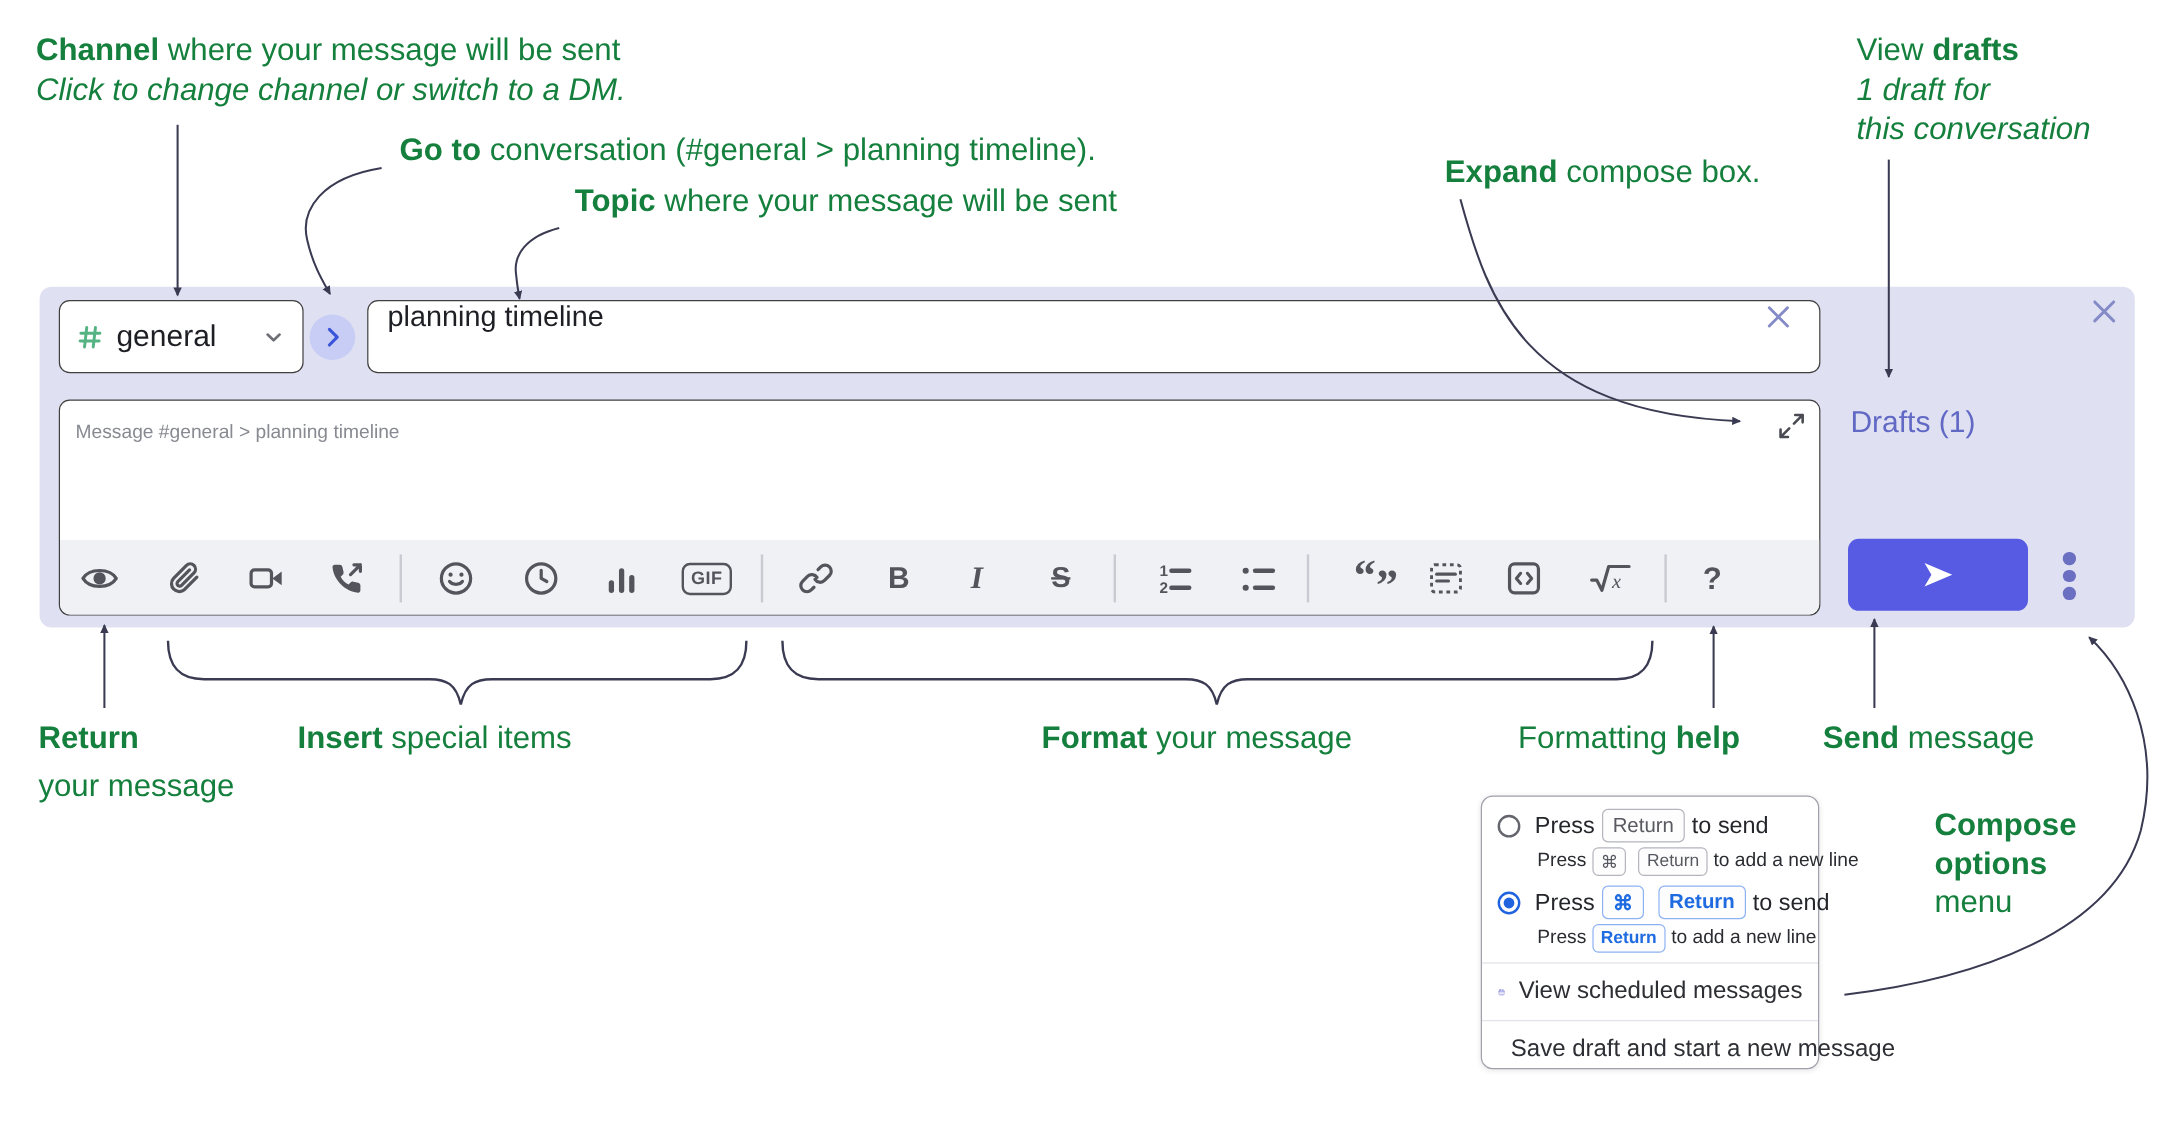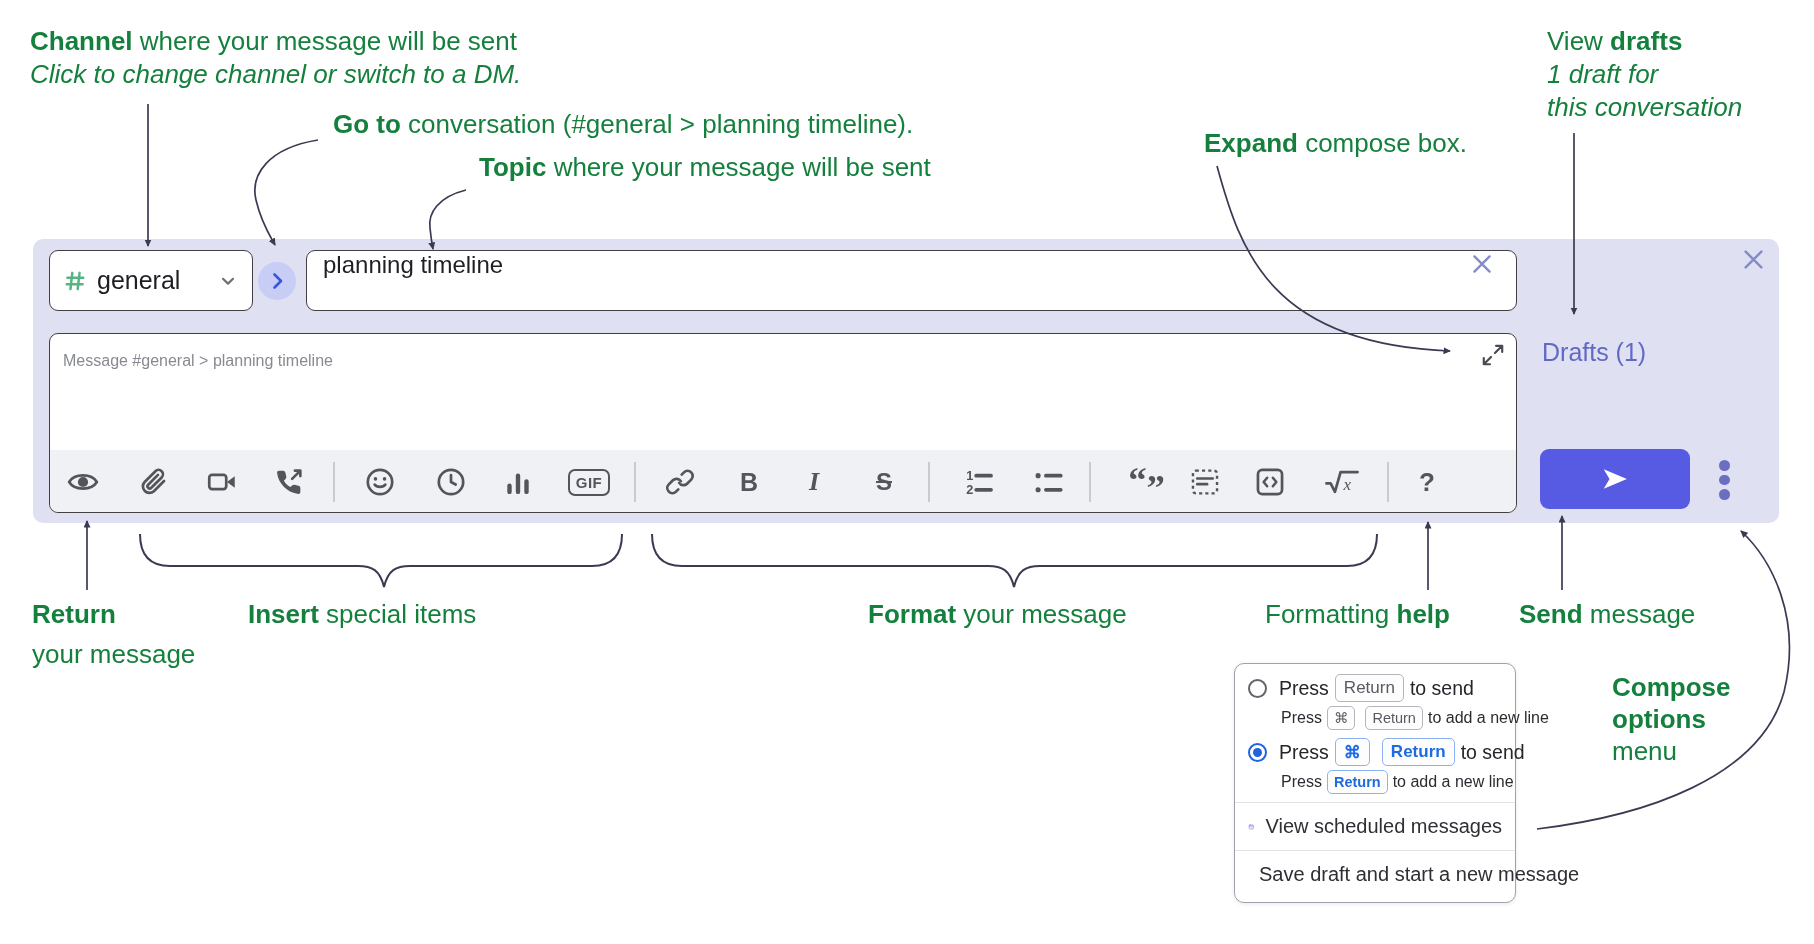--- a/index.html
+++ b/index.html
@@ -25,21 +25,21 @@
   .tdiv{position:absolute;top:462px;width:2px;height:40px;background:#c9cbd3;}
   .tletter{font-weight:700;font-size:24px;color:#54555c;}
   .gif-box{border:2.4px solid #54555c;border-radius:7px;font-size:15px;font-weight:700;color:#54555c;padding:3px 6px;letter-spacing:.5px;}
   .drafts{position:absolute;left:1542px;top:338px;font-size:25px;font-weight:500;color:#6169c5;cursor:pointer;}
   .send-btn{position:absolute;left:1540px;top:449px;width:150px;height:60px;background:#575ae2;border-radius:9px;display:flex;align-items:center;justify-content:center;}
   .dots{position:absolute;left:1719px;top:460px;display:flex;flex-direction:column;gap:4px;}
   .dots span{width:10.5px;height:10.5px;border-radius:50%;background:#6b6fc2;}
 
   
   .popup{position:absolute;left:1234px;top:663px;width:282px;background:#fff;border:1.6px solid #a0a1ab;
-         border-radius:10px;padding:10px 13px 12px;box-sizing:border-box;box-shadow:0 1px 4px rgba(40,40,60,.10);}
+         border-radius:10px;padding:10px 13px 0;box-sizing:border-box;box-shadow:0 1px 4px rgba(40,40,60,.10);}
   .mrow{display:flex;align-items:center;font-size:19.5px;color:#25262b;white-space:nowrap;}
   .msub{display:flex;align-items:center;font-size:16px;color:#2b2c31;margin:4px 0 8px 33px;white-space:nowrap;}
   .radio{width:19px;height:19px;border:2px solid #63646c;border-radius:50%;background:#fff;box-sizing:border-box;margin-right:12px;flex:none;}
   .radio.sel{border-color:#2063df;display:flex;align-items:center;justify-content:center;}
   .radio.sel::after{content:"";width:9px;height:9px;border-radius:50%;background:#2063df;}
   .kbd{display:inline-flex;align-items:center;border:1.6px solid #b4b5bd;border-radius:5px;padding:0 8px;height:26px;
        font-size:17px;color:#595a61;background:#fdfdfe;margin:0 6px;}
   .kbd.sm{height:22px;font-size:14.5px;padding:0 6px;margin:0 5px;}
   .kbd.blue{border-color:#8db2f4;color:#1f6be0;font-weight:700;}
   .popup hr{border:none;border-top:1.6px solid #e2e2e8;margin:8px -13px;}

